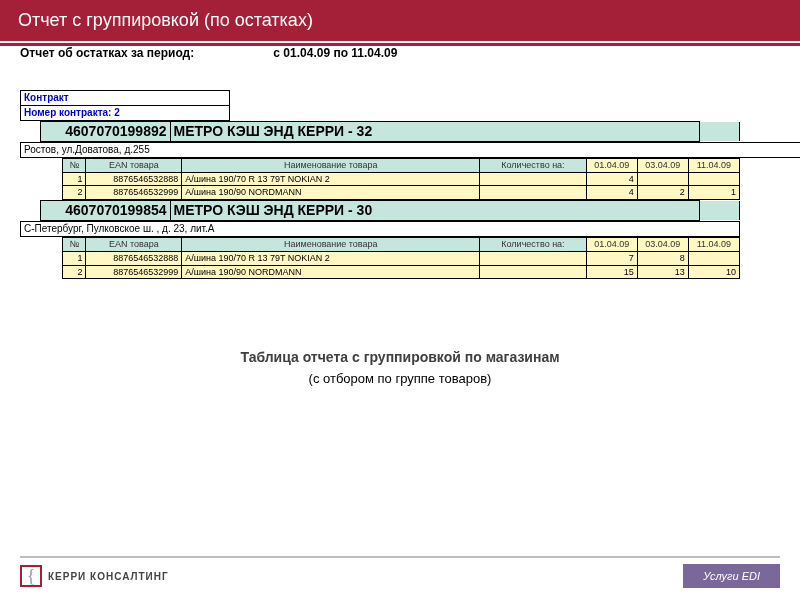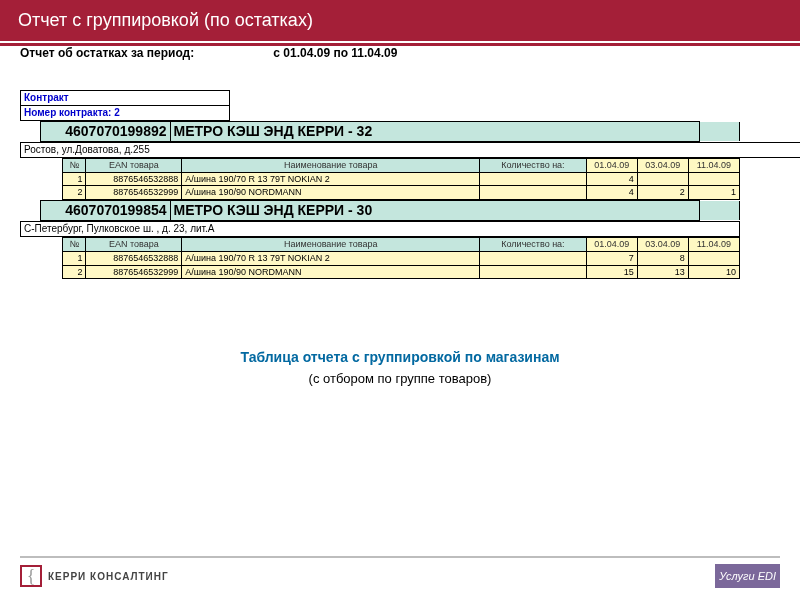--- a/index.html
+++ b/index.html
@@ -33,30 +33,30 @@
   .col-ean  { width: 90px; text-align: right; }
   .col-name { width: 280px; }
   .col-qty  { width: 100px; text-align: right; }
   .col-date { width: 48px; text-align: right; }
 
   .store-code { width: 130px; text-align: right; }
   .store-name { }
   .store-pad  { width: 40px; background: #fff; border-top: none; border-bottom: none; }
 
   .caption-block { text-align: center; margin-top: 70px; }
-  .caption-main { color: #0369a1; font-weight: bold; font-size: 14px; margin-bottom: 6px; }
+  .caption-main { color: #404040; font-weight: bold; font-size: 14px; margin-bottom: 6px; }
   .caption-sub  { color: #000; font-size: 13px; }
 
   .footer { position: absolute; bottom: 12px; left: 0; right: 0; padding: 0 20px; }
   .footer-line { height: 2px; background: #bdbdbd; margin-bottom: 6px; }
   .footer-content { display: flex; justify-content: space-between; align-items: center; }
   .logo { display: flex; align-items: center; gap: 6px; }
   .logo-mark { width: 22px; height: 22px; border: 2px solid #a41f38; display: flex; align-items: center; justify-content: center; color: #999; font-size: 18px; font-family: Georgia, serif; }
   .logo-text { color: #444; font-size: 10px; font-weight: bold; letter-spacing: 1px; }
-  .edi-badge { background: #7b689a; color: #fff; font-style: italic; font-size: 11px; padding: 6px 4px; }
+  .edi-badge { background: #7b689a; color: #fff; font-style: italic; font-size: 11px; padding: 6px 20px; }
 </style>
 </head>
 <body>
 
 <div class="header-bar">
   <span>Отчет с группировкой (по остатках)</span>
 </div>
 <div class="header-line"></div>
 
 <div class="content">

